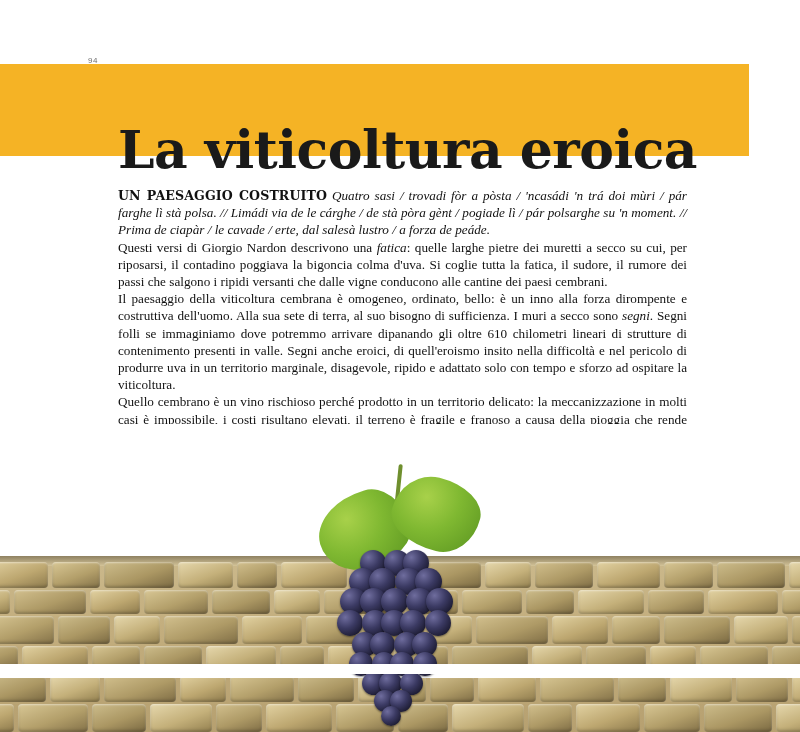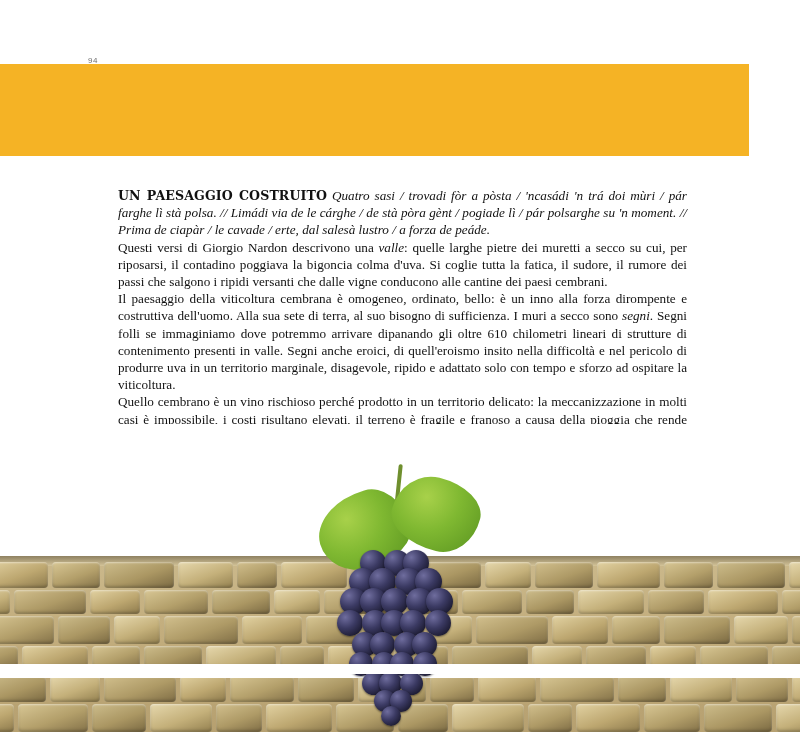--- a/index.html
+++ b/index.html
@@ -164,25 +164,26 @@
     border-radius: 2px;
   }
 </style>
 </head>
 <body>
 
 <div class="page-number">94</div>
 <div class="page-number-rule"></div>
 
 <div class="title-band">
+  <div class="title-main">La viticoltura eroica</div>
 </div>
 
 <div class="article">
   <p><span class="lead-label">UN PAESAGGIO COSTRUITO</span> <span class="dialect">Quatro sasi / trovadi fòr a pòsta / 'ncasádi 'n trá doi mùri / pár farghe lì stà polsa. // Limádi via de le cárghe / de stà pòra gènt / pogiade lì / pár polsarghe su 'n moment. // Prima de ciapàr / le cavade / erte, dal salesà lustro / a forza de peáde.</span></p>
-  <p>Questi versi di Giorgio Nardon descrivono una <span class="it">valle</span>: quelle larghe pietre dei muretti a secco su cui, per riposarsi, il contadino poggiava la bigoncia colma d'uva. Si coglie tutta la fatica, il sudore, il rumore dei passi che salgono i ripidi versanti che dalle vigne conducono alle cantine dei paesi cembrani.</p>
+  <p>Questi versi di Giorgio Nardon descrivono una <span class="it">fatica</span>: quelle larghe pietre dei muretti a secco su cui, per riposarsi, il contadino poggiava la bigoncia colma d'uva. Si coglie tutta la fatica, il sudore, il rumore dei passi che salgono i ripidi versanti che dalle vigne conducono alle cantine dei paesi cembrani.</p>
   <p>Il paesaggio della viticoltura cembrana è omogeneo, ordinato, bello: è un inno alla forza dirompente e costruttiva dell'uomo. Alla sua sete di terra, al suo bisogno di sufficienza. I muri a secco sono <span class="it">segni</span>. Segni folli se immaginiamo dove potremmo arrivare dipanando gli oltre 610 chilometri lineari di strutture di contenimento presenti in valle. Segni anche eroici, di quell'eroismo insito nella difficoltà e nel pericolo di produrre uva in un territorio marginale, disagevole, ripido e adattato solo con tempo e sforzo ad ospitare la viticoltura.</p>
   <p>Quello cembrano è un vino rischioso perché prodotto in un territorio delicato: la meccanizzazione in molti casi è impossibile, i costi risultano elevati, il terreno è fragile e franoso a causa della pioggia che rende difficoltose alcune operazioni mettendo a repentaglio i terrazzamenti e la vita dell'uomo che li coltiva.</p>
 </div>
 
 <div class="photo">
   <div class="sky"></div>
   <div class="wall"></div>
   <div class="wall-top-edge"></div>
   <div id="bricks">
       <div class="brick" style="left: -14px; top: 138px; width: 62px; height: 26px; background: linear-gradient(160deg, rgb(226, 210, 162) 0%, rgb(189, 167, 112) 55%, rgb(141, 122, 76) 100%);"></div>

